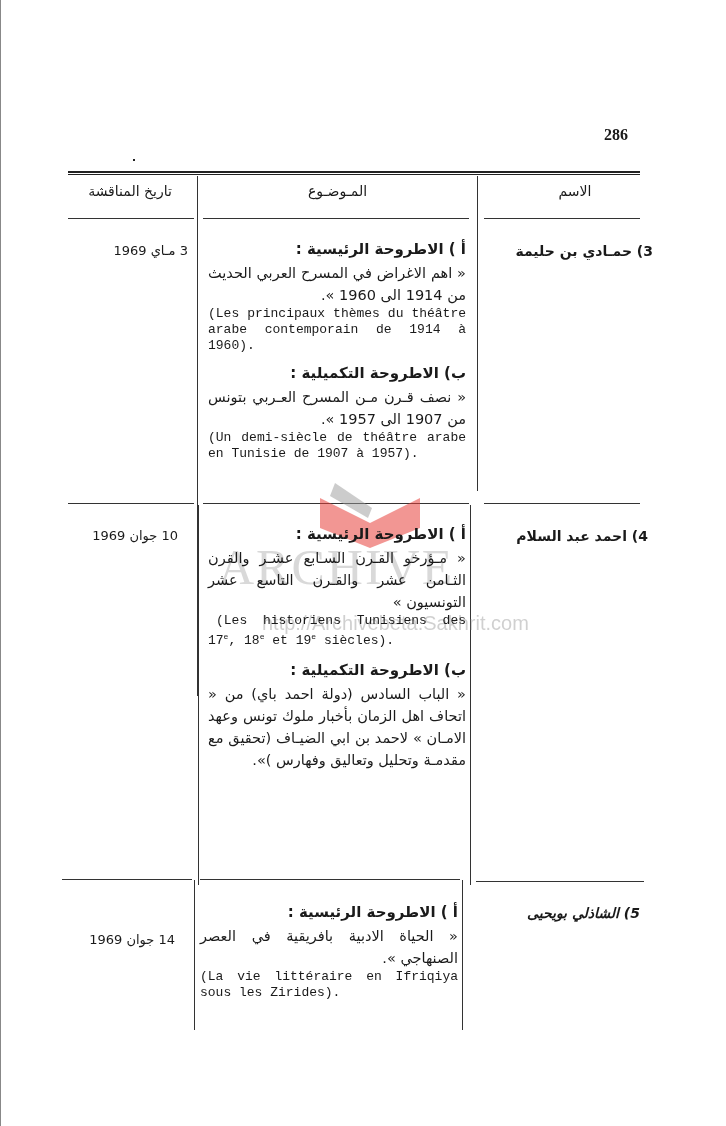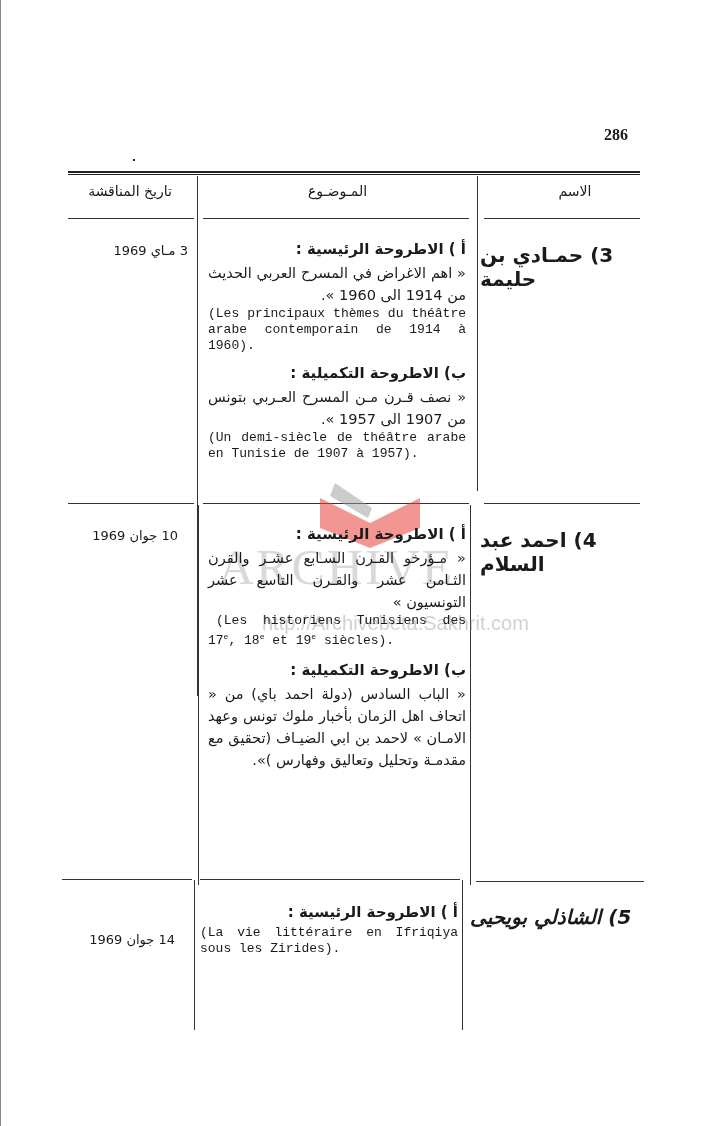--- a/index.html
+++ b/index.html
@@ -10,21 +10,21 @@
   .left-edge { position: absolute; left: 0; top: 0; width: 1px; height: 1126px; background: #888; }
   .page-number { position: absolute; left: 604px; top: 126px; font-family: "Liberation Serif", serif; font-weight: bold; font-size: 16px; }
   .dot-mark { position: absolute; left: 133px; top: 159px; width: 2px; height: 2px; background: #222; }
   .rule-top { position: absolute; left: 68px; width: 572px; height: 2px; background: #222; }
   .hline { position: absolute; height: 1px; background: #333; }
   .vline { position: absolute; width: 1px; background: #333; }
 
   .ar { direction: rtl; unicode-bidi: embed; font-family: "DejaVu Sans", sans-serif; }
   .head { position: absolute; top: 183px; font-size: 14px; text-align: center; }
 
-  .name { position: absolute; font-size: 20px; font-weight: bold; text-align: left; }
+  .name { position: absolute; font-size: 14px; font-weight: bold; text-align: right; }
   .date { position: absolute; font-size: 13px; text-align: right; }
 
   .block { position: absolute; left: 208px; width: 258px; }
   .sub { font-size: 15px; font-weight: bold; text-align: right; margin: 0 0 4px 0; }
   .ar-body { font-size: 14.5px; line-height: 22px; text-align: justify; text-align-last: right; }
   .fr { font-family: Liberation Mono, monospace; font-size: 13px; line-height: 16px; text-align: justify; direction: ltr; }
   .fr .ind { padding-left: 8px; }
   sup { font-size: 8px; }
 
   
@@ -90,14 +90,15 @@
 </div>
 
 <div class="hline" style="left:62px; top:879px; width:130px;"></div>
 <div class="hline" style="left:200px; top:879px; width:260px;"></div>
 <div class="hline" style="left:476px; top:881px; width:168px;"></div>
 
 <div class="name ar" style="left:470px; top:905px; width:170px;font-style:italic;">5) الشاذلي بويحيى</div>
 <div class="date ar" style="left:55px; top:905px; width:120px;margin-top:27px;">14 جوان 1969</div>
 <div class="block" style="top:903px; left:200px; width:258px;">
   <div class="sub ar">أ ) الاطروحة الرئيسية :</div>
+  <div class="ar-body ar">« الحياة الادبية بافريقية في العصر الصنهاجي ».</div>
   <div class="fr">(La vie littéraire en Ifriqiya sous les Zirides).</div>
 </div>
 
 </body></html>

